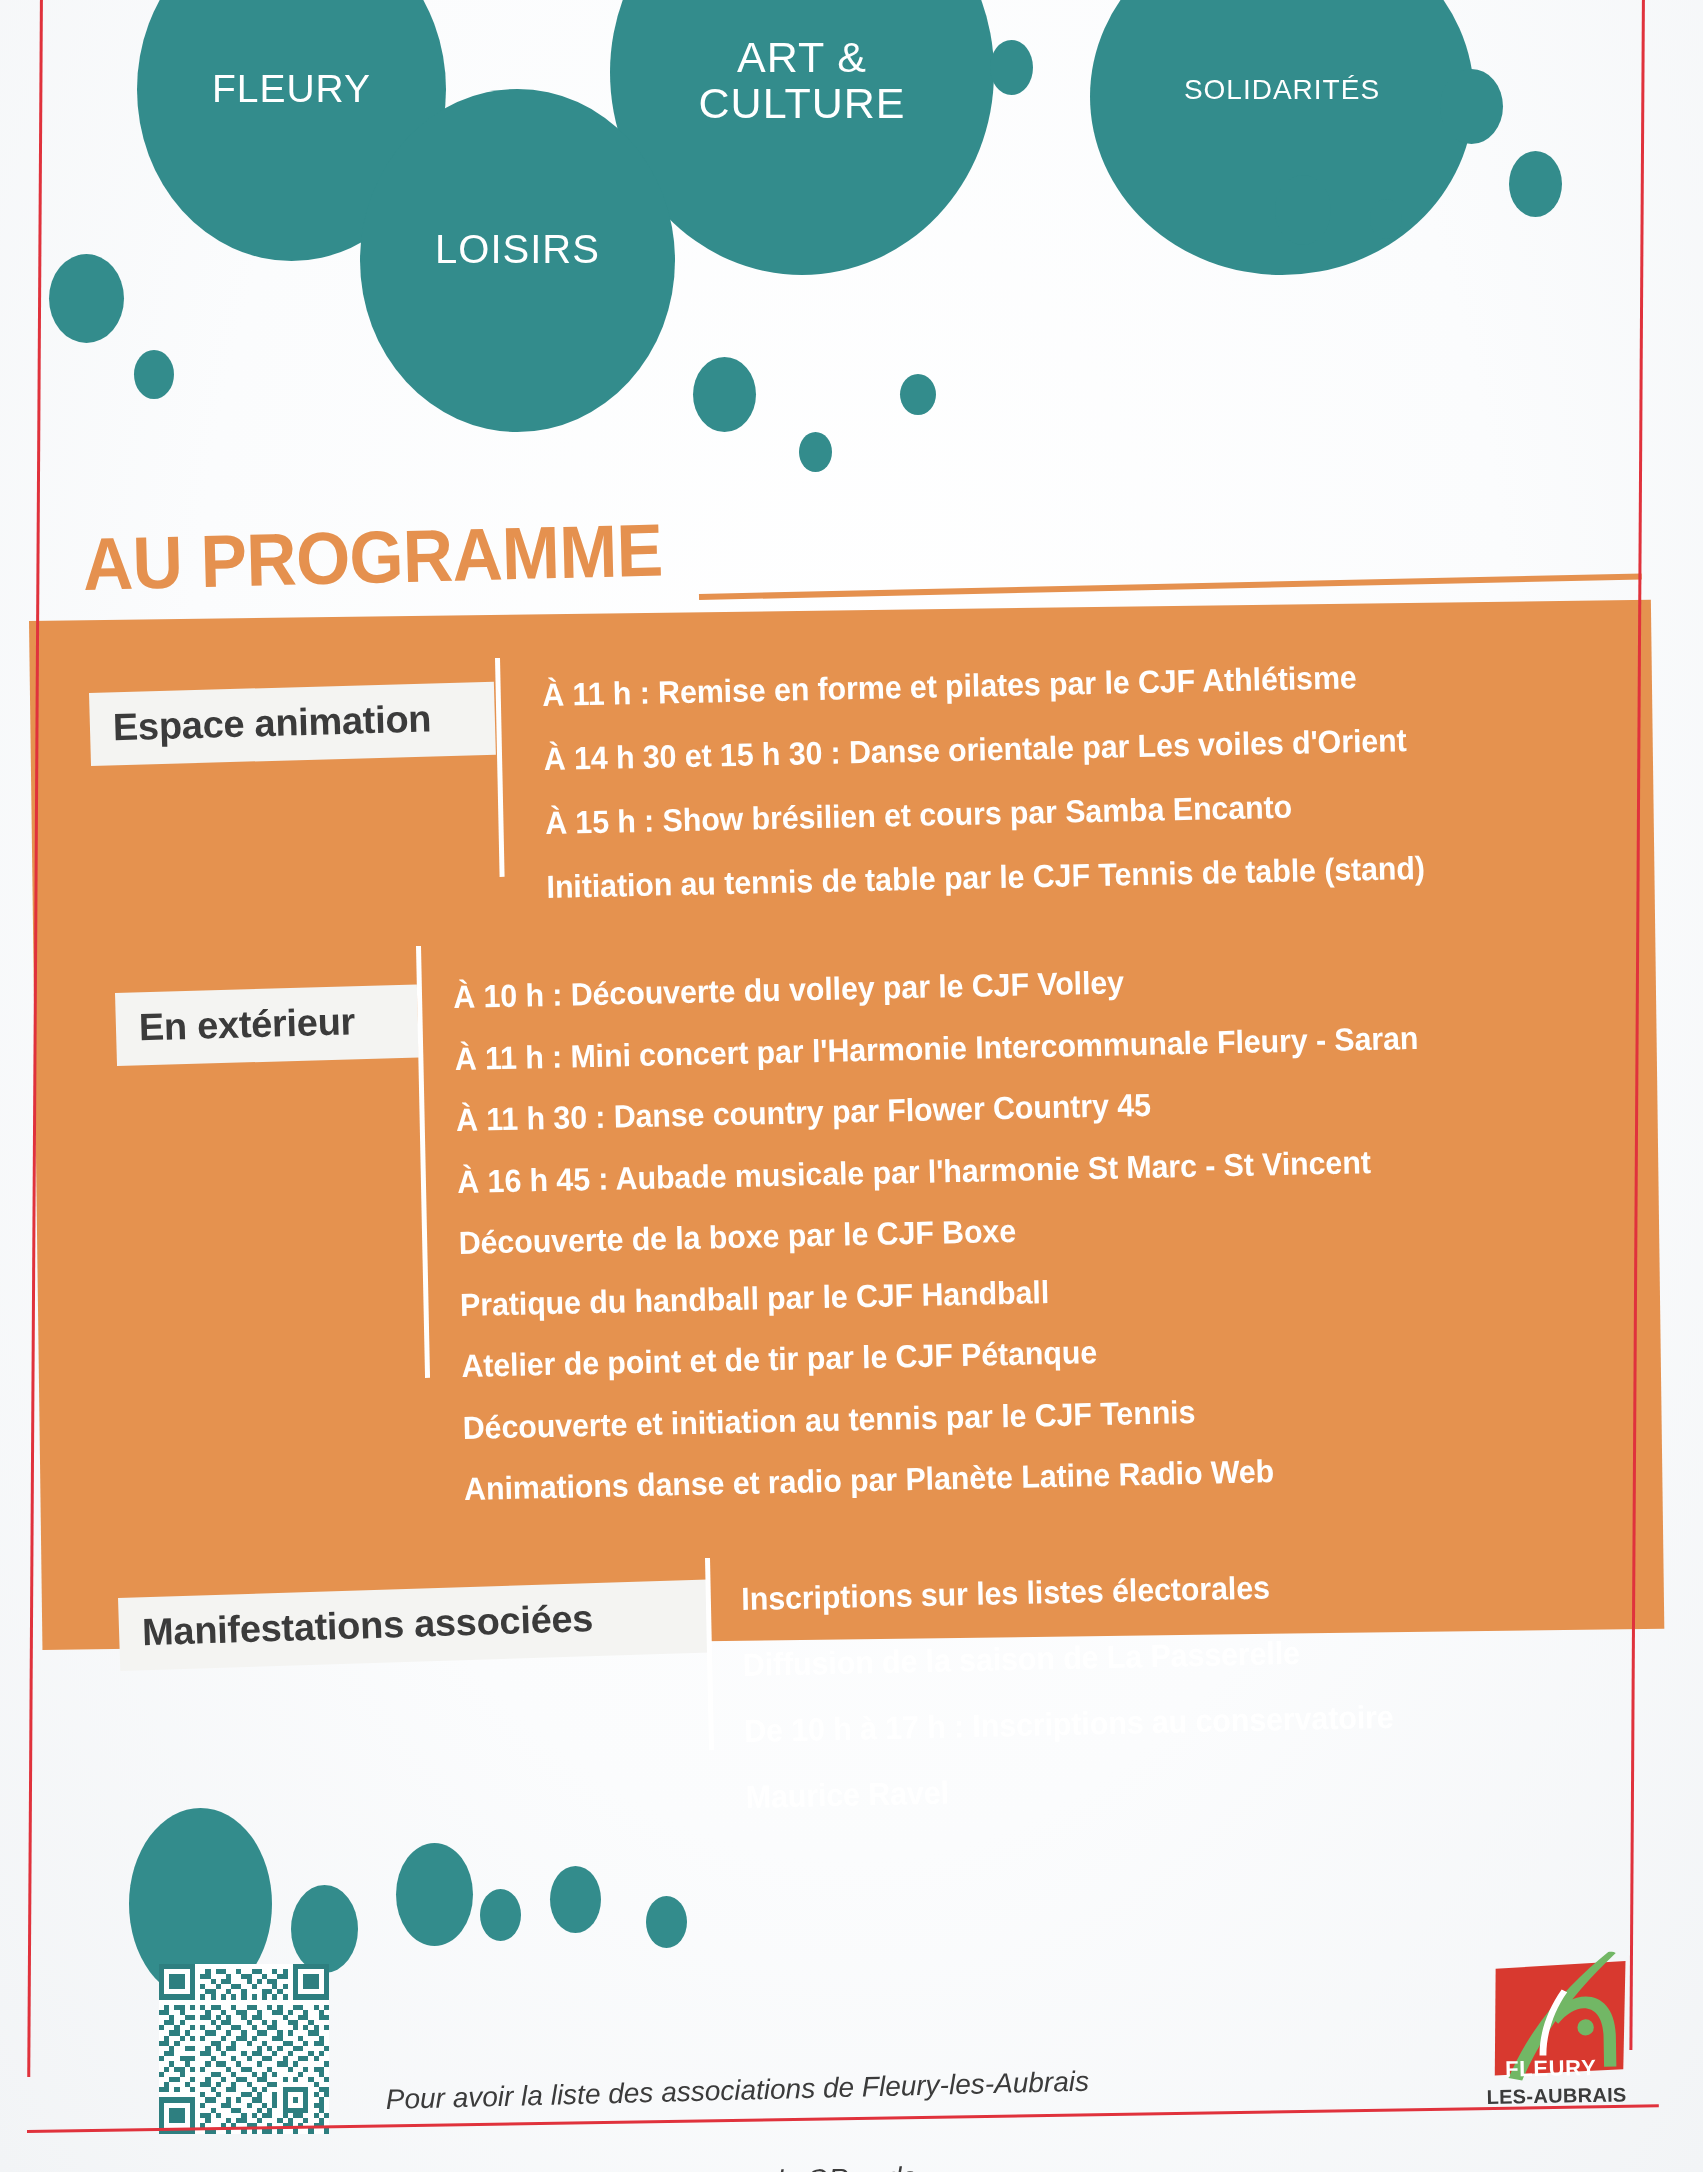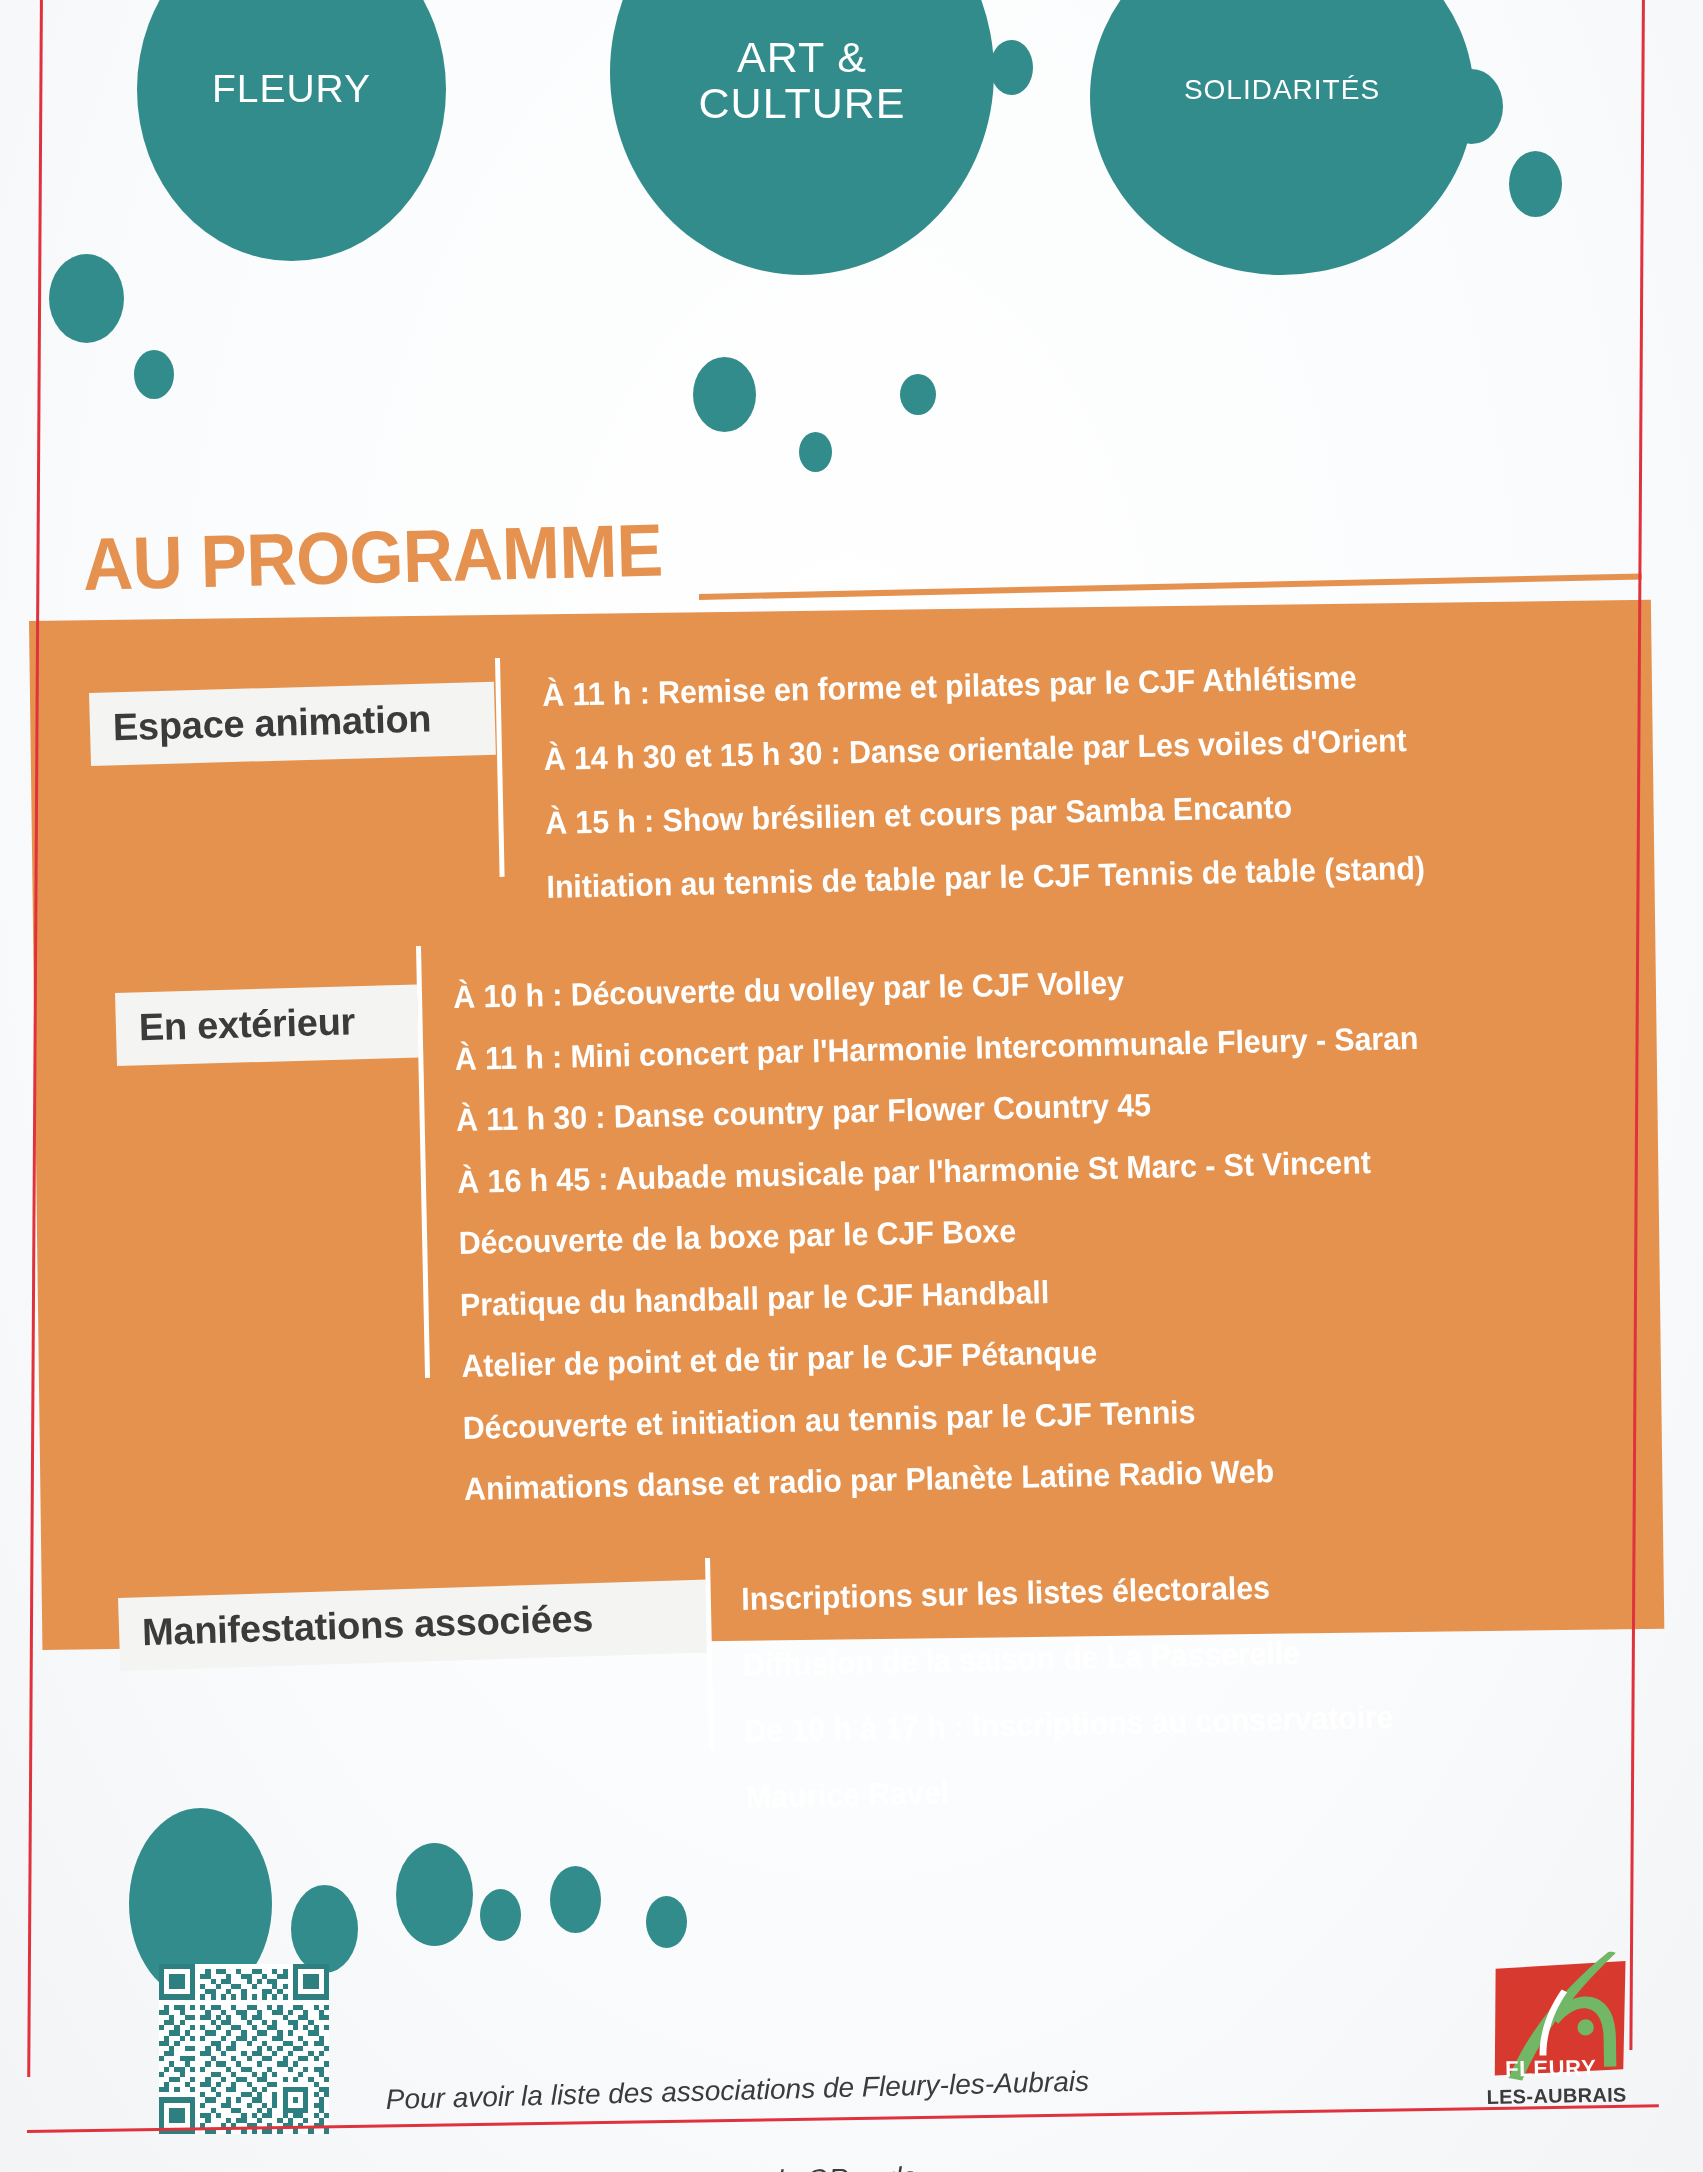--- a/index.html
+++ b/index.html
@@ -277,20 +277,23 @@
 
     <div class="bub bub-artculture">
       <span class="blabel lbl-artculture">ART &amp;
 CULTURE</span>
     </div>
 
     <div class="bub bub-solidarites">
       <span class="blabel lbl-solidarites">SOLIDARITÉS</span>
     </div>
 
+    <div class="bub bub-loisirs">
+      <span class="blabel lbl-loisirs">LOISIRS</span>
+    </div>
 
 
     <div class="bub bub-s1"></div>
     <div class="bub bub-s2"></div>
     <div class="bub bub-s3"></div>
     <div class="bub bub-s4"></div>
     <div class="bub bub-s5"></div>
     <div class="bub bub-s6"></div>
     <div class="bub bub-s7"></div>
     <div class="bub bub-s8"></div>

